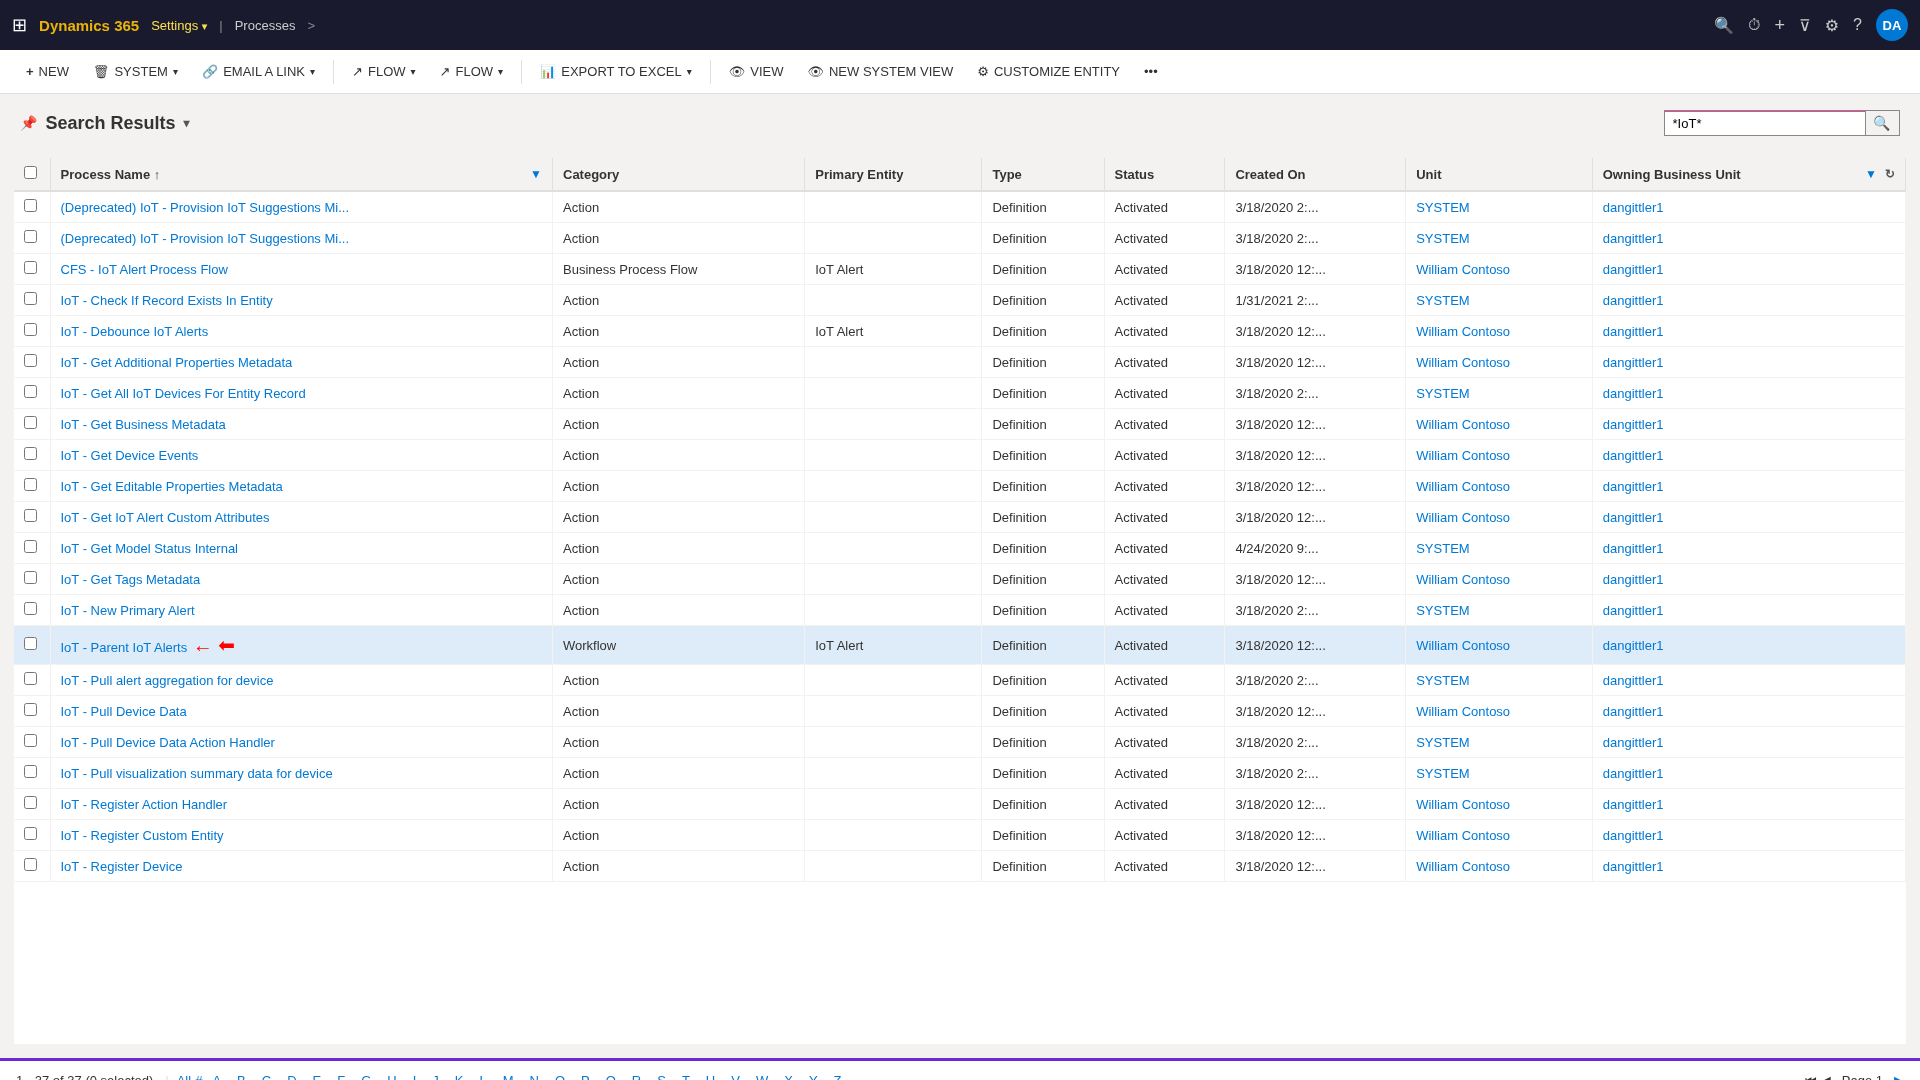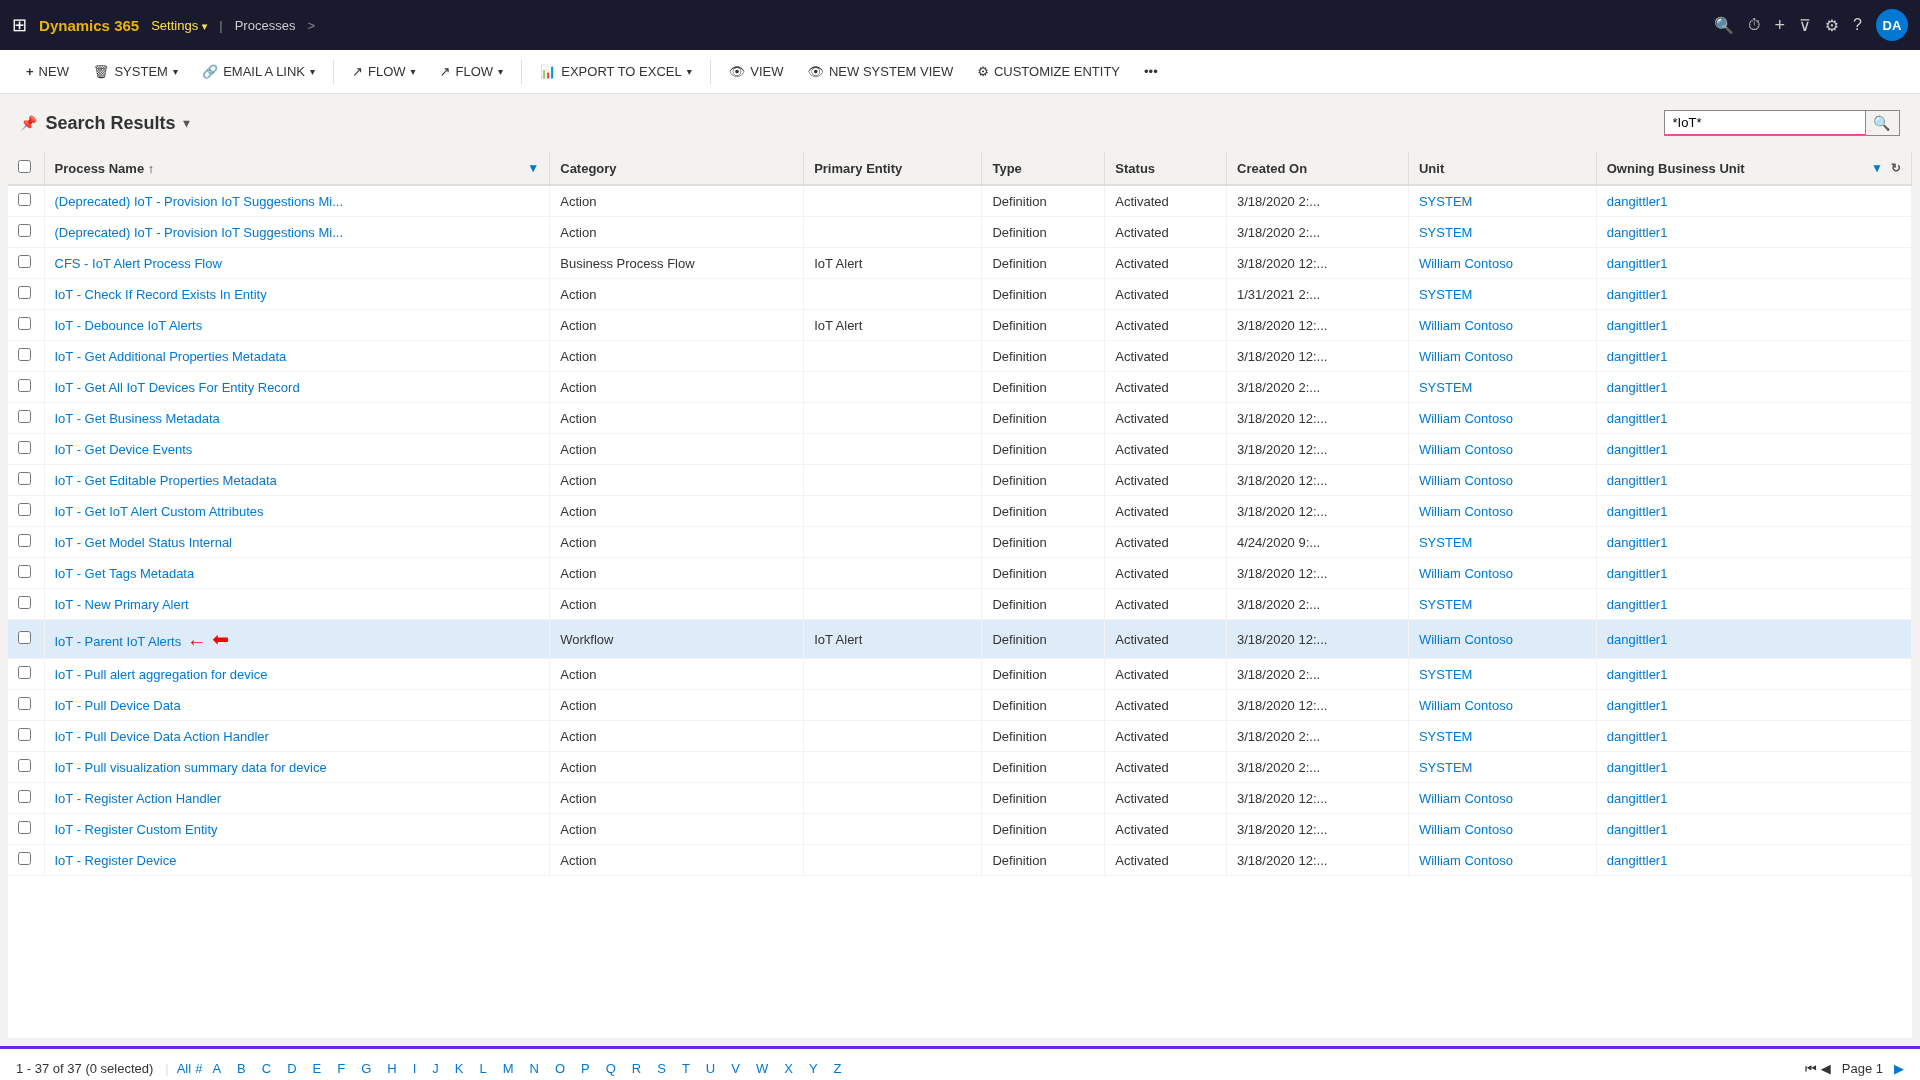--- a/index.html
+++ b/index.html
@@ -56,21 +56,21 @@
     .search-title {
       display: flex;
       align-items: center;
       gap: 8px;
       font-size: 18px;
       font-weight: 600;
       color: #333;
     }
     .search-input-wrap {
       display: flex;
-      align-items: flex-start;
+      align-items: center;
       border: 1px solid #8a8886;
       background: #ec4899;
     }
     .search-input-wrap input {
       border: none;
       outline: none;
       padding: 4px 8px;
       font-size: 13px;
       width: 200px;
     }
@@ -80,21 +80,21 @@
       border-left: 1px solid #8a8886;
       padding: 4px 8px;
       cursor: pointer;
       font-size: 14px;
       color: #333;
     }
 
     
     .main-content {
       background: #fff;
-      margin: 8px;
+      margin: 14px;
       height: calc(1080px - 50px - 44px - 58px - 42px);
       overflow: hidden;
     }
 
     
     .data-table {
       width: 100%;
       border-collapse: collapse;
       font-size: 13px;
     }

